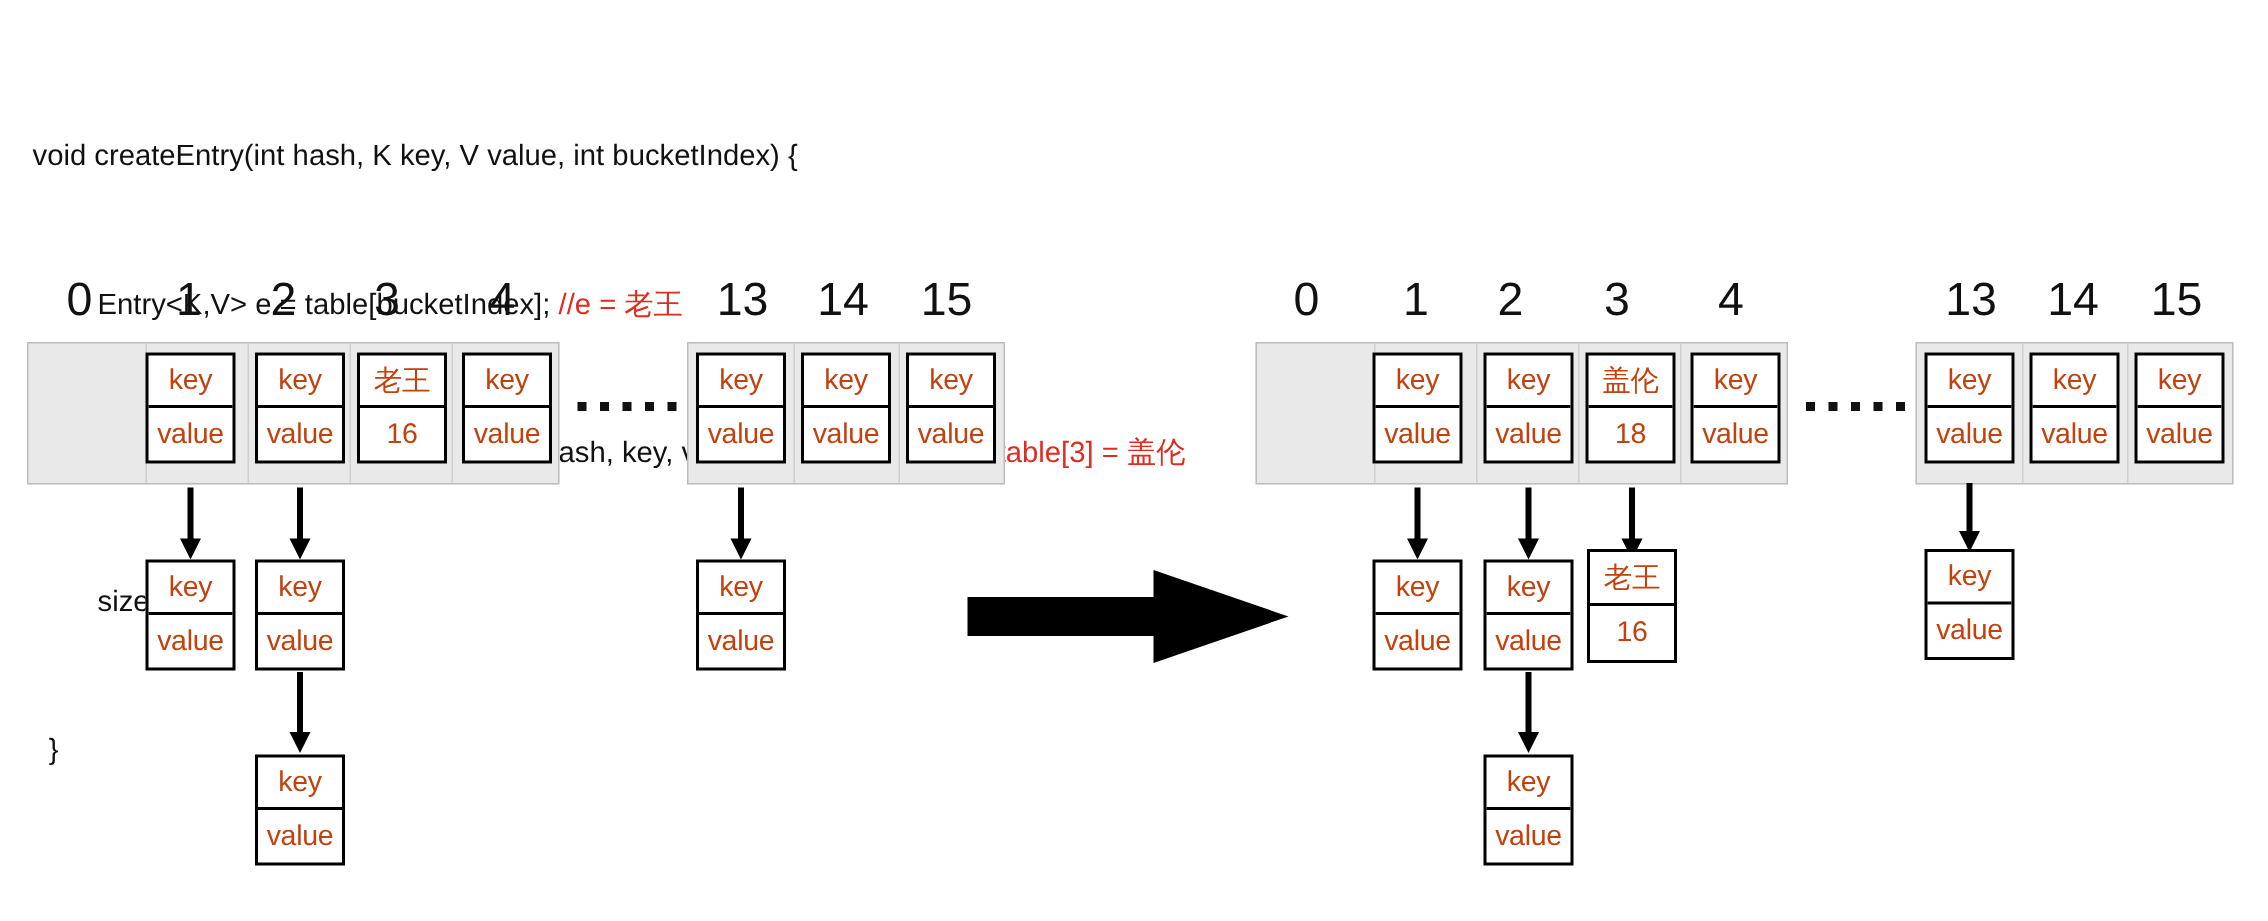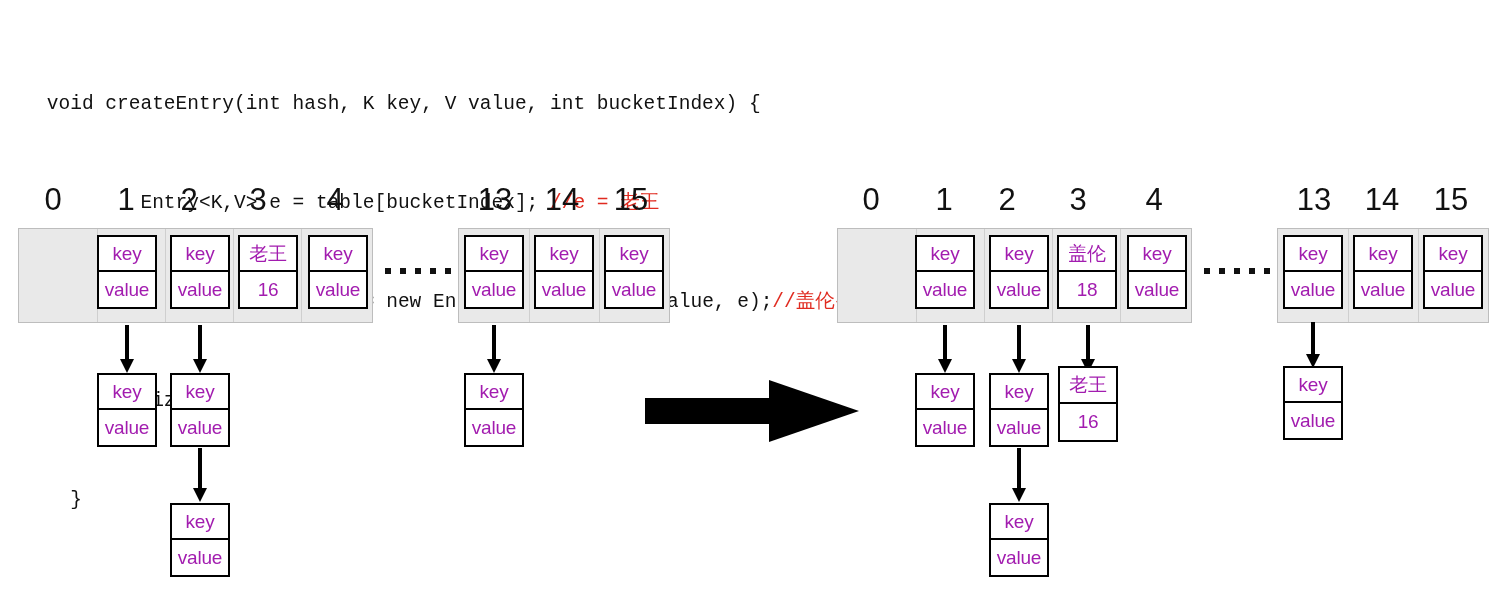--- a/index.html
+++ b/index.html
@@ -7,21 +7,21 @@
     width:1512px;height:614px;
     font-family:"Liberation Sans", sans-serif;
     color:#1a1a1a;
     position:relative;
     overflow:hidden;
   }
 
   
   #code{
     position:absolute;left:0;top:22px;width:1512px;
-    font-family:Liberation Mono, monospace;
+    font-family:Liberation Sans, sans-serif;
     font-size:19.5px;line-height:33px;
     white-space:pre;
     color:#111;
   }
   #code .ln{display:block;}
   #code .cmt{color:#e02b20;}
 
   
   #diagram{position:absolute;left:0;top:0;width:1512px;height:614px;}
 
@@ -58,21 +58,21 @@
     width:60px;height:74px;
     border:2.5px solid #000;
     background:#fff;
     box-sizing:border-box;
   }
   .node .k,.node .v{
     height:50%;
     display:flex;align-items:center;justify-content:center;
     font-size:19px;
     box-sizing:border-box;
-    color:#a21caf;
+    color:#c2410c;
     letter-spacing:-0.2px;
   }
   .node .k{border-bottom:2.5px solid #000;}
   .node.cn .k,.node.cn .v{font-size:19px;}
 
   
   .varrow{position:absolute;width:14px;}
   .varrow .shaft{
     position:absolute;left:5px;top:0;width:4px;background:#000;
   }

